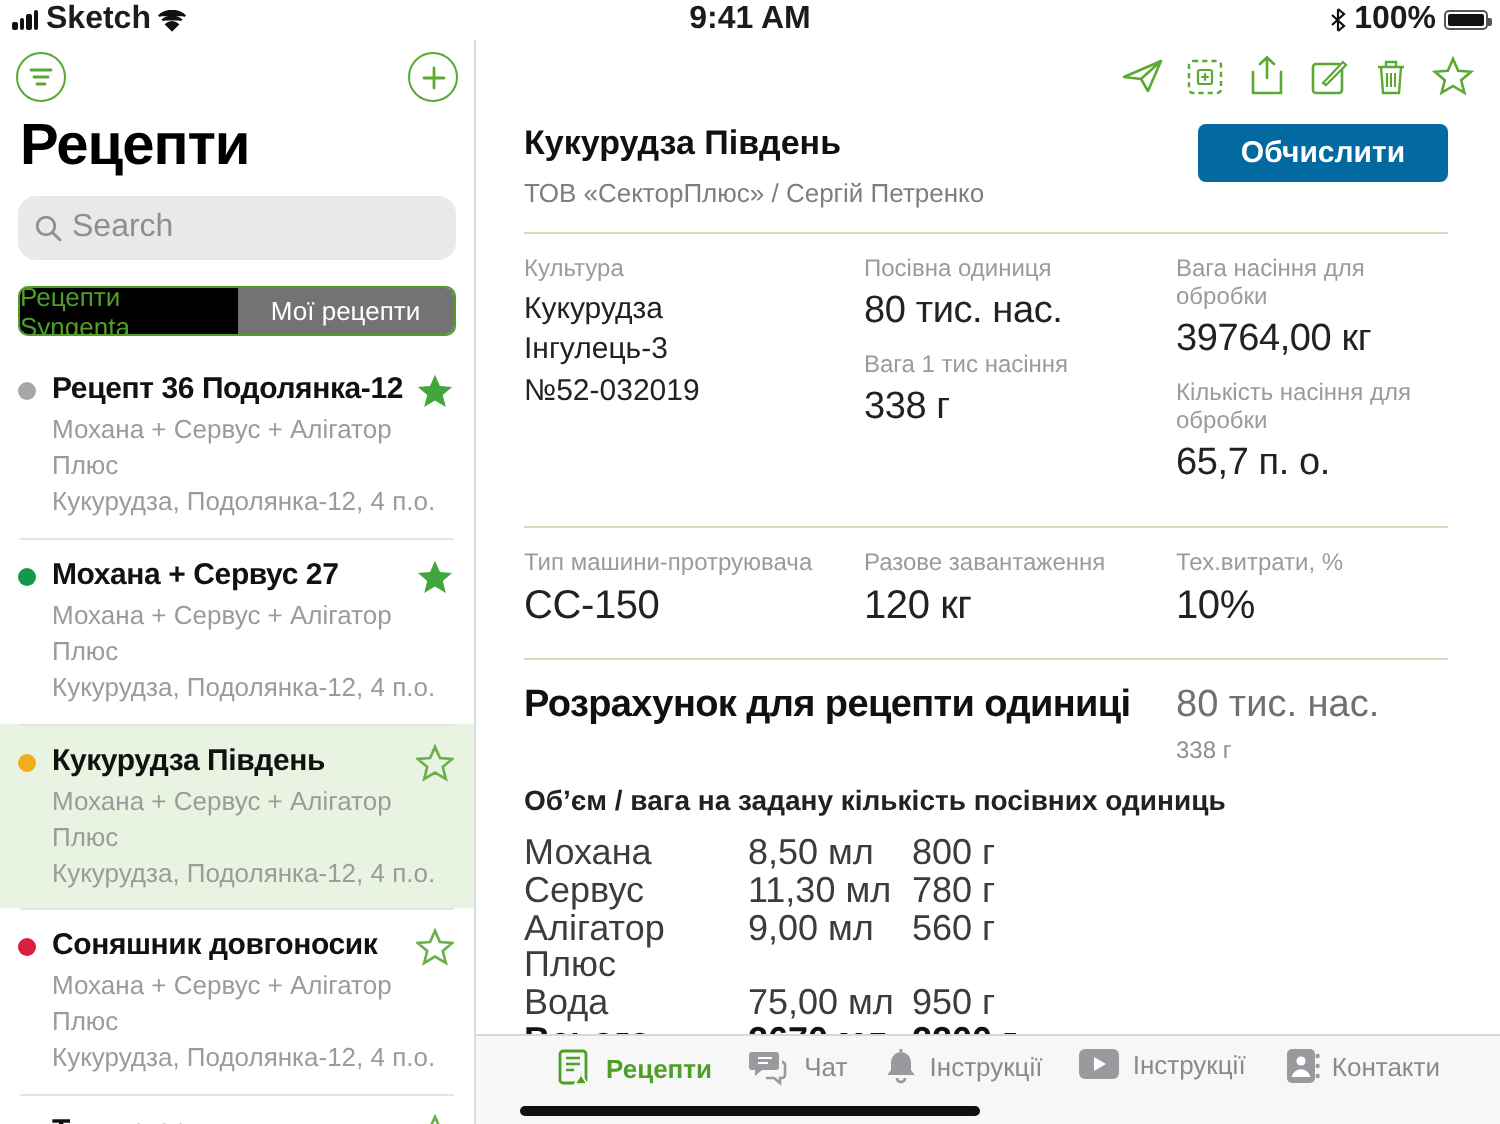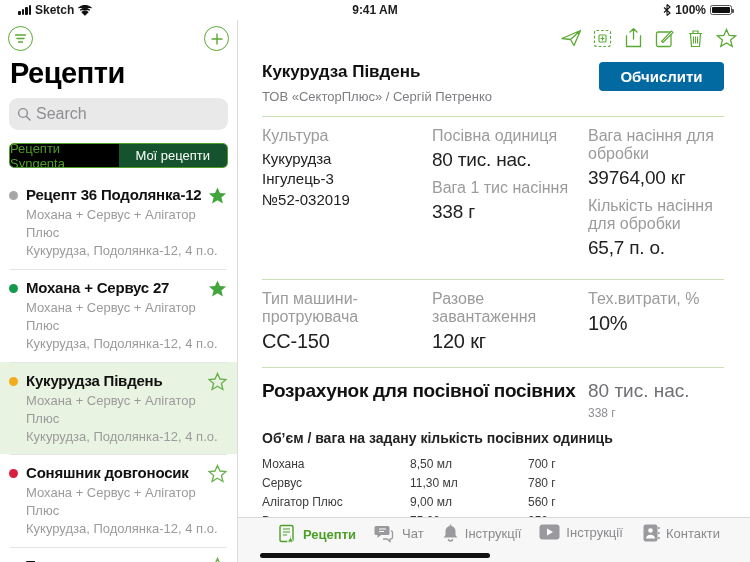--- a/index.html
+++ b/index.html
@@ -4,21 +4,21 @@
 <style>
   * { margin:0; padding:0; box-sizing:border-box; }
   html,body { width:750px; height:562px; }
   body {
     font-family:"Liberation Sans","DejaVu Sans",sans-serif;
     background:#fff; color:#1c1c1e; overflow:hidden; position:relative;
   }
   
   .statusbar{
     height:20px; display:flex; align-items:center; justify-content:space-between;
-    padding:0 18px; font-size:12px; font-weight:bold; background:#fff;
+    padding:0 6px; font-size:16px; font-weight:bold; background:#fff;
   }
   .sb-left,.sb-right{ display:flex; align-items:center; gap:4px; width:120px;}
   .sb-right{ justify-content:flex-end;}
   .sb-time{ font-weight:bold;text-align:right; }
   .sig{ display:flex; align-items:flex-end; gap:1px; height:10px;}
   .sig i{ width:2.5px; background:#111; border-radius:1px; display:block;}
   .sig i:nth-child(1){height:4px}.sig i:nth-child(2){height:6px}
   .sig i:nth-child(3){height:8px}.sig i:nth-child(4){height:10px}
   .batt{ width:22px; height:10px; border:1px solid #555; border-radius:2.5px; position:relative; }
   .batt::after{ content:""; position:absolute; right:-3px; top:2.5px; width:2px; height:4px; background:#555; border-radius:0 1px 1px 0;}
@@ -33,21 +33,21 @@
     display:flex; align-items:center; justify-content:center; color:#5aa933; background:#fff; cursor:pointer;}
   .page-title{ font-size:29px; font-weight:bold; letter-spacing:-.5px; padding:6px 10px 8px 10px; color:#000;}
   .search-wrap{ margin:0 9px; background:#e9e9ea; border-radius:9px; height:32px;
     display:flex; align-items:center; padding:3px 8px; gap:5px;}
   .search-wrap input{ border:none; background:transparent; outline:none; flex:1;
     font-size:16px; color:#1c1c1e; font-family:inherit;}
   .search-wrap input::placeholder{ color:#8e8e93;}
   .seg{ display:flex; margin:13px 9px 8px 9px; border:1px solid #4f9e27; border-radius:5px; overflow:hidden; height:25px;}
   .seg > div{ flex:1; display:flex; align-items:center; justify-content:center; font-size:13px; cursor:pointer;}
   .seg .seg-off{ background:#000000; color:#4f9e27;}
-  .seg .seg-on{ background:#14532d; color:#fff;}
+  .seg .seg-on{ background:#737373; color:#fff;}
   .list{ flex:1; overflow:hidden;}
   .item{ position:relative; padding:10px 10px 9px 26px; cursor:pointer;}
   .item.selected{ background:#e9f3e1;}
   .item .dot{ position:absolute; left:9px; top:15px; width:9px; height:9px; border-radius:50%;}
   .item .ttl{ font-size:15px; font-weight:bold; color:#111; letter-spacing:-.2px; padding-right:24px;}
   .item .sub{ font-size:13px; color:#9b9b9b; line-height:1.38; margin-top:3px;}
   .item .star{ position:absolute; right:10px; top:10px; width:19px; height:19px;}
   .item + .item::before{ content:""; position:absolute; top:0; left:10px; right:10px; height:1px; background:#e4e4e4;}
 
   
@@ -55,32 +55,32 @@
   .toolbar{ display:flex; justify-content:flex-end; gap:9px; padding:6px 13px 2px 0; height:32px; align-items:center;}
   .tool{ width:22px; height:22px; display:flex; align-items:center; justify-content:center; cursor:pointer;}
   .content{ padding:2px 26px 0 24px; flex:1; overflow:hidden;}
   .d-head{ display:flex; justify-content:space-between; align-items:flex-start; padding-top:8px;}
   .d-title{ font-size:17px; font-weight:bold; color:#111;}
   .d-sub{ font-size:13px; color:#7d7d82; margin-top:7px;}
   .calc-btn{ background:#0369a1; color:#fff; border:none; border-radius:4px; font-size:15px; font-weight:bold;
     padding:0 14px; height:29px; min-width:125px; font-family:inherit; cursor:pointer;}
   .hr{ height:1px; background:#c9e0b4; margin:12px 0 0 0;}
   .grid3{ display:grid; grid-template-columns:170px 156px 1fr; padding-top:10px;}
-  .lbl{ font-size:16px; color:#9b9b9b; margin-bottom:4px;}
+  .lbl{ font-size:12px; color:#9b9b9b; margin-bottom:4px;}
   .val-sm{ font-size:15px; color:#222; line-height:1.35;}
   .val-lg{ font-size:19px; color:#222; letter-spacing:-.2px;}
   .fgroup{ margin-bottom:8px;}
   .sec2 .val-lg{ font-size:20px;}
   .sec-head{ display:grid; grid-template-columns:326px 1fr; padding-top:12px;}
   .sec-title{ font-size:19px; font-weight:bold; color:#111; letter-spacing:-.3px;}
   .meta-val{ font-size:19px; color:#6f6f74;}
   .meta-sub{ font-size:12px; color:#8e8e93; margin-top:4px;}
   .sec-sub{ font-size:14px; font-weight:bold; color:#222; margin-top:10px;}
   .tbl{ margin-top:9px; width:294px;}
-  .trow{ display:grid; grid-template-columns:112px 82px 100px; font-size:12px; color:#3c3c3e; line-height:18px; margin-bottom:1px;gap:36px;}
+  .trow{ display:grid; grid-template-columns:112px 82px 100px; font-size:18px; color:#3c3c3e; line-height:18px; margin-bottom:1px;}
   .trow .c2,.trow .c3{ text-align:left;}
   .trow.total{ font-weight:bold; color:#111; margin-top:0;}
 
   
   .tabbar{ height:45px; background:#f7f7f7; border-top:1px solid #d8d8d8;
     display:flex; align-items:flex-start; justify-content:space-between; padding:6px 30px 0 40px;}
   .tab{ display:flex; align-items:center; gap:6px; font-size:13px; color:#8a8a8e; cursor:pointer;}
   .tab.active{ color:#4f9e27; font-weight:bold;}
   .home-indicator{ position:absolute; left:260px; bottom:4px; width:230px; height:5px; border-radius:3px; background:#101010; z-index:9;}
   svg{ display:block;}
@@ -302,32 +302,32 @@
           <div class="val-lg">120 кг</div>
         </div>
         <div>
           <div class="lbl">Тех.витрати, %</div>
           <div class="val-lg">10%</div>
         </div>
       </div>
       <div class="hr" style="margin-top:14px"></div>
 
       <div class="sec-head">
-        <div class="sec-title">Розрахунок для посівної посівних</div>
+        <div class="sec-title">Розрахунок для рецепти одиниці</div>
         <div>
           <div class="meta-val">80 тис. нас.</div>
           <div class="meta-sub">338 г</div>
         </div>
       </div>
       <div class="sec-sub">Об’єм / вага на задану кількість посівних одиниць</div>
       <div class="tbl">
         <div class="trow">
           <span class="c1">Мохана</span>
             <span class="c2">8,50 мл</span>
-            <span class="c3">700 г</span>
+            <span class="c3">800 г</span>
         </div>
         <div class="trow">
           <span class="c1">Сервус</span>
             <span class="c2">11,30 мл</span>
             <span class="c3">780 г</span>
         </div>
         <div class="trow">
           <span class="c1">Алігатор Плюс</span>
             <span class="c2">9,00 мл</span>
             <span class="c3">560 г</span>

